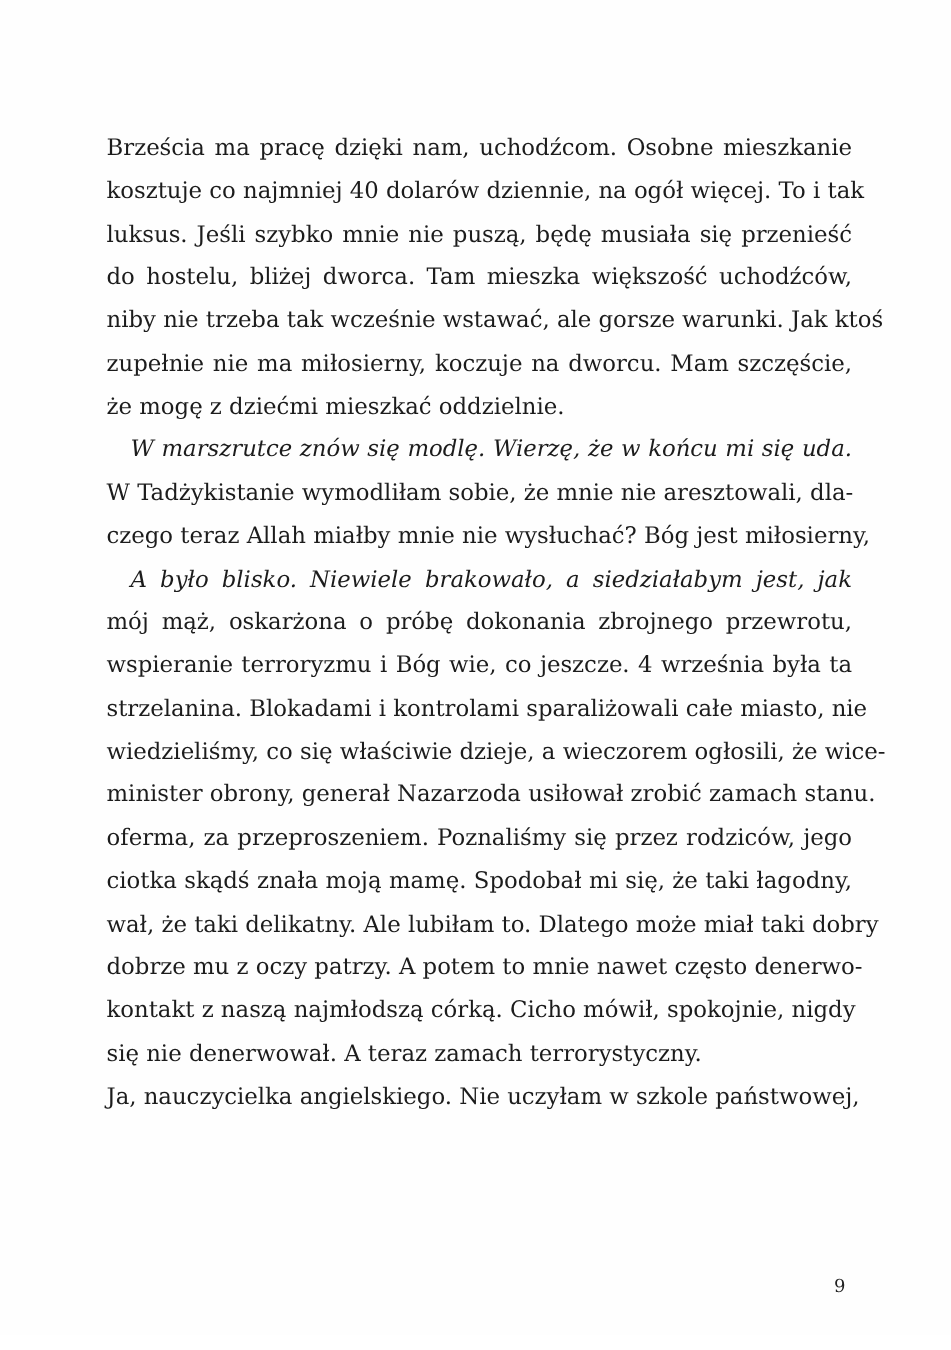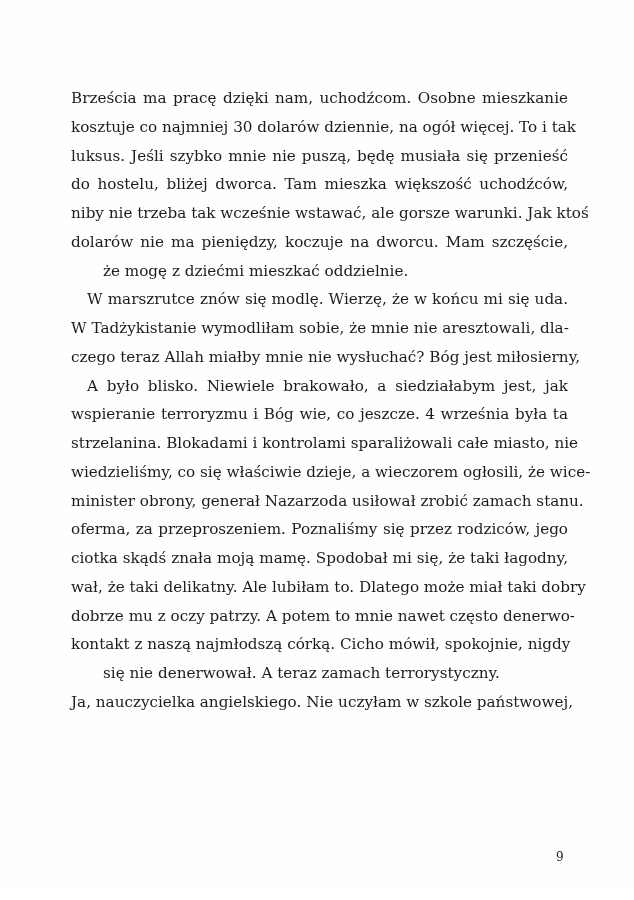--- a/index.html
+++ b/index.html
@@ -13,44 +13,45 @@
     font-family: "DejaVu Serif", "Liberation Serif", serif;
     font-size: 15.2px;
     line-height: 28.75px;
     color: #1c1c1c;
   }
   .line {
     display: block; white-space: nowrap;
     text-align: justify; text-align-last: justify;
     height: 28.75px; overflow: visible;
   }
-  .line.last { text-align-last: left; margin-left: 32px; }
-  .line.indent { padding-left: 16px; }
+  .line.last { text-align-last: left; }
+  .line.indent { padding-left: 16px; font-style: italic; }
   .page-number {
     position: absolute; left: 556px; top: 850px;
     font-family: "DejaVu Serif", "Liberation Serif", serif;
     font-size: 12px; color: #222;
   }
 </style>
 </head>
 <body>
 
 <div class="page">
   <div class="text-block" id="text-block">
       <span class="line">Brześcia ma pracę dzięki nam, uchodźcom. Osobne mieszkanie</span>
-      <span class="line">kosztuje co najmniej 30 dolarów dziennie, na ogół więcej. To i tak</span>
+      <span class="line">kosztuje co najmniej 40 dolarów dziennie, na ogół więcej. To i tak</span>
       <span class="line">luksus. Jeśli szybko mnie nie puszą, będę musiała się przenieść</span>
       <span class="line">do hostelu, bliżej dworca. Tam mieszka większość uchodźców,</span>
       <span class="line">niby nie trzeba tak wcześnie wstawać, ale gorsze warunki. Jak ktoś</span>
-      <span class="line">dolarów nie ma pieniędzy, koczuje na dworcu. Mam szczęście,</span>
+      <span class="line">zupełnie nie ma miłosierny, koczuje na dworcu. Mam szczęście,</span>
       <span class="line last">że mogę z dziećmi mieszkać oddzielnie.</span>
       <span class="line indent">W marszrutce znów się modlę. Wierzę, że w końcu mi się uda.</span>
       <span class="line">W Tadżykistanie wymodliłam sobie, że mnie nie aresztowali, dla-</span>
       <span class="line">czego teraz Allah miałby mnie nie wysłuchać? Bóg jest miłosierny,</span>
       <span class="line indent">A było blisko. Niewiele brakowało, a siedziałabym jest, jak</span>
+      <span class="line">mój mąż, oskarżona o próbę dokonania zbrojnego przewrotu,</span>
       <span class="line">wspieranie terroryzmu i Bóg wie, co jeszcze. 4 września była ta</span>
       <span class="line">strzelanina. Blokadami i kontrolami sparaliżowali całe miasto, nie</span>
       <span class="line">wiedzieliśmy, co się właściwie dzieje, a wieczorem ogłosili, że wice-</span>
       <span class="line">minister obrony, generał Nazarzoda usiłował zrobić zamach stanu.</span>
       <span class="line">oferma, za przeproszeniem. Poznaliśmy się przez rodziców, jego</span>
       <span class="line">ciotka skądś znała moją mamę. Spodobał mi się, że taki łagodny,</span>
       <span class="line">wał, że taki delikatny. Ale lubiłam to. Dlatego może miał taki dobry</span>
       <span class="line">dobrze mu z oczy patrzy. A potem to mnie nawet często denerwo-</span>
       <span class="line">kontakt z naszą najmłodszą córką. Cicho mówił, spokojnie, nigdy</span>
       <span class="line last">się nie denerwował. A teraz zamach terrorystyczny.</span>

